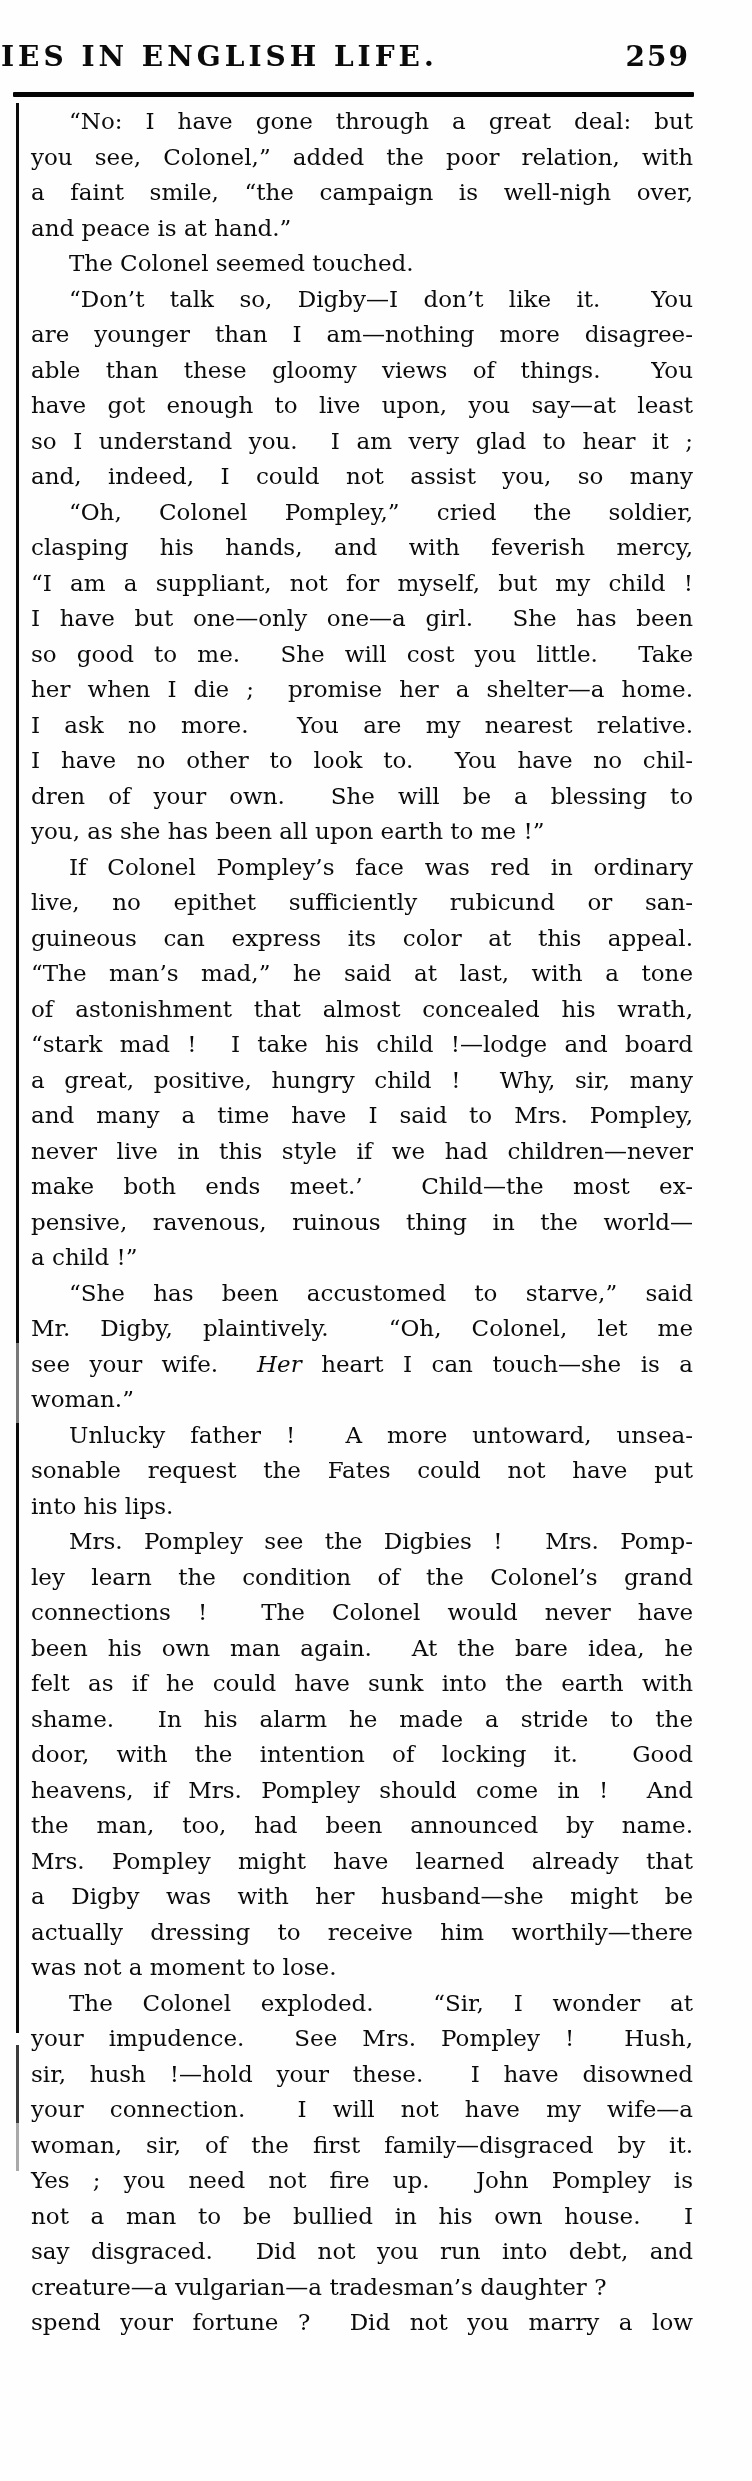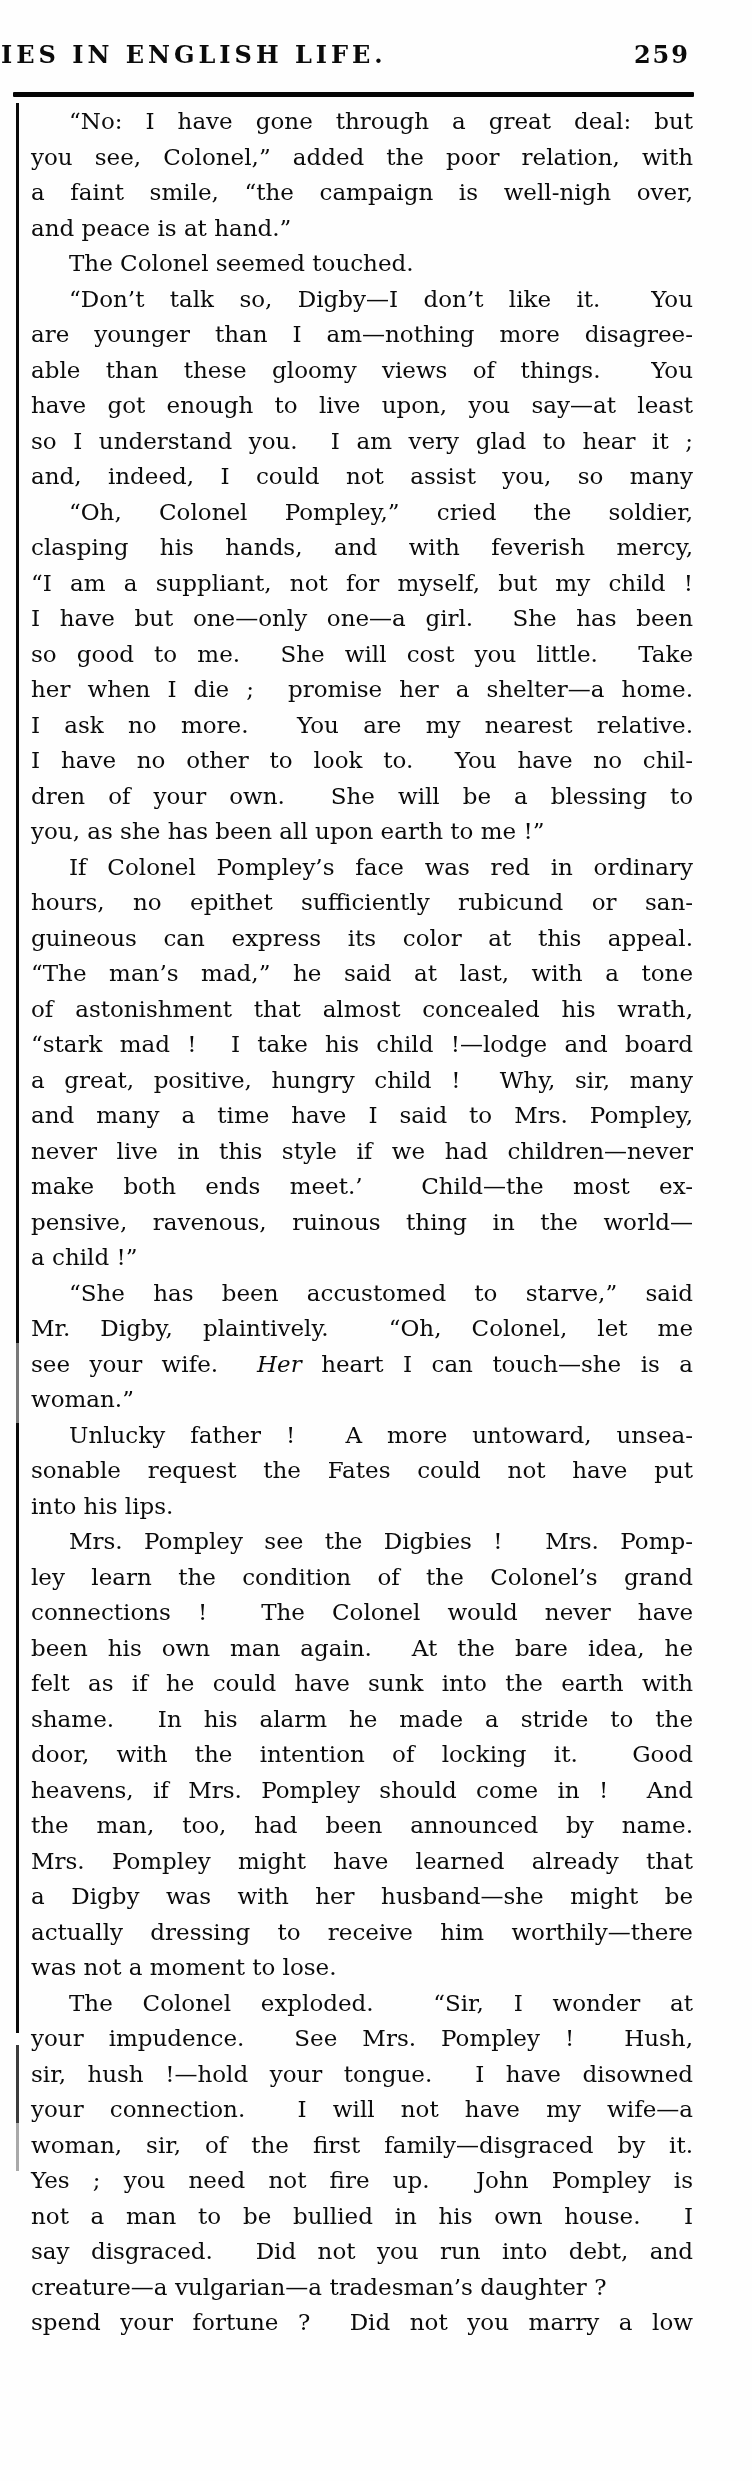--- a/index.html
+++ b/index.html
@@ -15,21 +15,21 @@
   }
   .header {
     position: absolute;
     top: 40px;
     left: 4px;
     right: 62px;
     display: flex;
     justify-content: space-between;
     align-items: baseline;
     font-weight: bold;
-    font-size: 24px;
+    font-size: 28px;
     letter-spacing: 4px;
     white-space: nowrap;
   }
   .header .title { margin-left: -3px; }
   .header .pageno { letter-spacing: 2px; }
   .hrule {
     position: absolute;
     top: 92px;
     left: 13px;
     width: 681px;
@@ -107,21 +107,21 @@
         <div class="line">I have but one—only one—a girl.  She has been</div>
         <div class="line">so good to me.  She will cost you little.  Take</div>
         <div class="line">her when I die ;  promise her a shelter—a home.</div>
         <div class="line">I ask no more.  You are my nearest relative.</div>
         <div class="line">I have no other to look to.  You have no chil-</div>
         <div class="line">dren of your own.  She will be a blessing to</div>
         <div class="line end">you, as she has been all upon earth to me !”</div>
       </div>
       <div>
         <div class="line first">If Colonel Pompley’s face was red in ordinary</div>
-        <div class="line">hours, no epithet sufficiently rubicund or san-</div>
+        <div class="line">live, no epithet sufficiently rubicund or san-</div>
         <div class="line">guineous can express its color at this appeal.</div>
         <div class="line">“The man’s mad,” he said at last, with a tone</div>
         <div class="line">of astonishment that almost concealed his wrath,</div>
         <div class="line">“stark mad !  I take his child !—lodge and board</div>
         <div class="line">a great, positive, hungry child !  Why, sir, many</div>
         <div class="line">and many a time have I said to Mrs. Pompley,</div>
         <div class="line">never live in this style if we had children—never</div>
         <div class="line">make both ends meet.’  Child—the most ex-</div>
         <div class="line">pensive, ravenous, ruinous thing in the world—</div>
         <div class="line end">a child !”</div>
@@ -148,21 +148,21 @@
         <div class="line">heavens, if Mrs. Pompley should come in !  And</div>
         <div class="line">the man, too, had been announced by name.</div>
         <div class="line">Mrs. Pompley might have learned already that</div>
         <div class="line">a Digby was with her husband—she might be</div>
         <div class="line">actually dressing to receive him worthily—there</div>
         <div class="line end">was not a moment to lose.</div>
       </div>
       <div>
         <div class="line first">The Colonel exploded.  “Sir, I wonder at</div>
         <div class="line">your impudence.  See Mrs. Pompley !  Hush,</div>
-        <div class="line">sir, hush !—hold your tongue.  I have disowned</div>
+        <div class="line">sir, hush !—hold your these.  I have disowned</div>
         <div class="line">your connection.  I will not have my wife—a</div>
         <div class="line">woman, sir, of the first family—disgraced by it.</div>
         <div class="line">Yes ; you need not fire up.  John Pompley is</div>
         <div class="line">not a man to be bullied in his own house.  I</div>
         <div class="line">say disgraced.  Did not you run into debt, and</div>
         <div class="line end">creature—a vulgarian—a tradesman’s daughter ?</div>
         <div class="line">spend your fortune ?  Did not you marry a low</div>
       </div>
     </div>
 </div>

